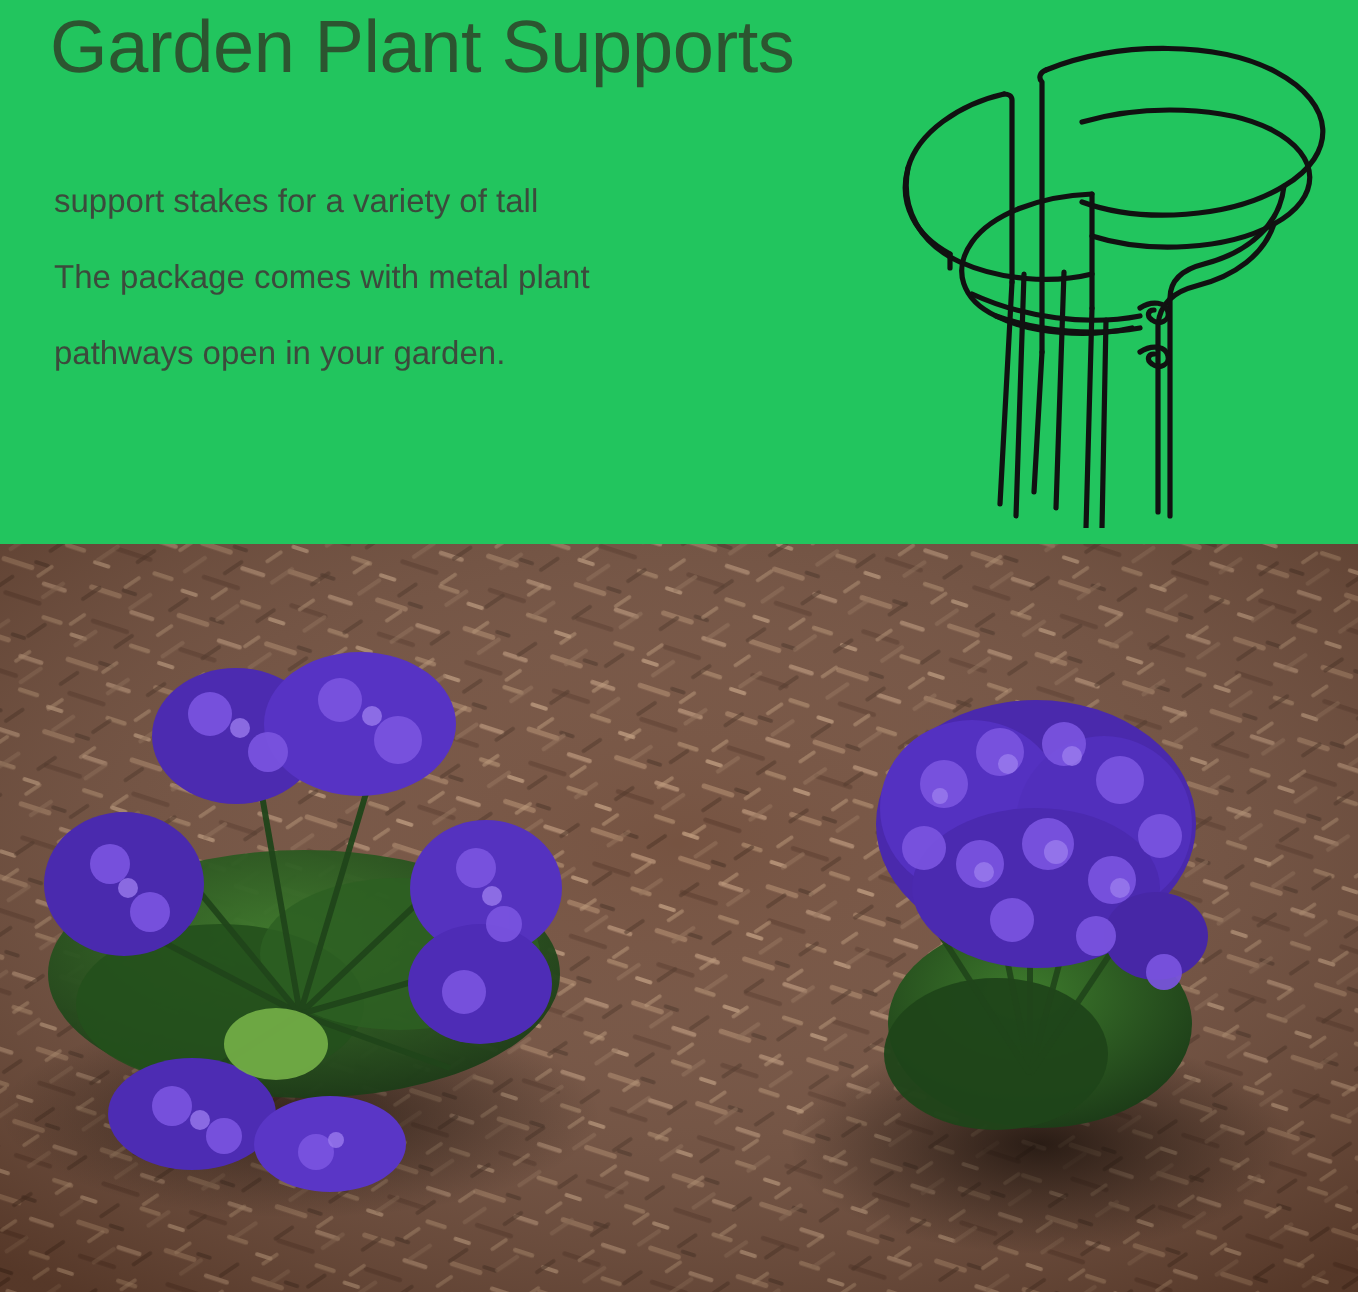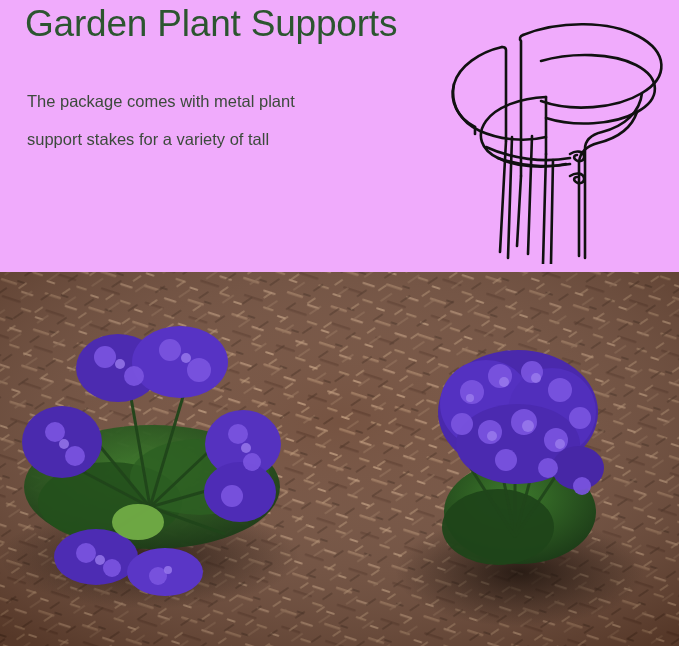--- a/index.html
+++ b/index.html
@@ -3,21 +3,21 @@
 <meta charset="utf-8">
 <style>
   html,body{margin:0;padding:0;}
   body{
     width:679px;height:646px;overflow:hidden;background:#ffffff;
     font-family:"Liberation Sans",sans-serif;
   }
   .page{position:relative;width:679px;height:646px;}
 
   
-  .info-panel{position:absolute;left:0;top:0;width:679px;height:272px;background:#f0abfc;overflow:hidden;}
+  .info-panel{position:absolute;left:0;top:0;width:679px;height:272px;background:#22c55e;overflow:hidden;}
 
   .page-title{
     position:absolute;left:25px;top:2px;
     font-size:37px;line-height:44px;font-weight:400;
     color:#2c5530;letter-spacing:-0.2px;white-space:nowrap;
   }
 
   .desc{
     position:absolute;left:27px;top:82px;width:500px;
     font-size:16.5px;line-height:38px;color:#3c4a3c;
@@ -35,22 +35,23 @@
 </head>
 <body>
 
 <div class="page">
 
   <div class="info-panel">
 
     <div class="page-title">Garden Plant Supports</div>
 
     <div class="desc">
+      <div class="desc-line">support stakes for a variety of tall</div>
       <div class="desc-line">The package comes with metal plant</div>
-      <div class="desc-line">support stakes for a variety of tall</div>
+      <div class="desc-line">pathways open in your garden.</div>
     </div>
 
     <div class="wire-art">
       <svg viewBox="0 0 259 256" xmlns="http://www.w3.org/2000/svg">
         <g fill="none" stroke="#111111" stroke-width="2.6" stroke-linecap="round" stroke-linejoin="round">
 
           <path d="M82,39 C60,44 39,58 34,76 C29,94 38,110 55,119"></path>
           <path d="M82,39 C84,39 86,40 86,42 L86,133"></path>
 
           <path d="M34,76 C30,96 40,114 60,123 C80,132 106,134 126,129"></path>

